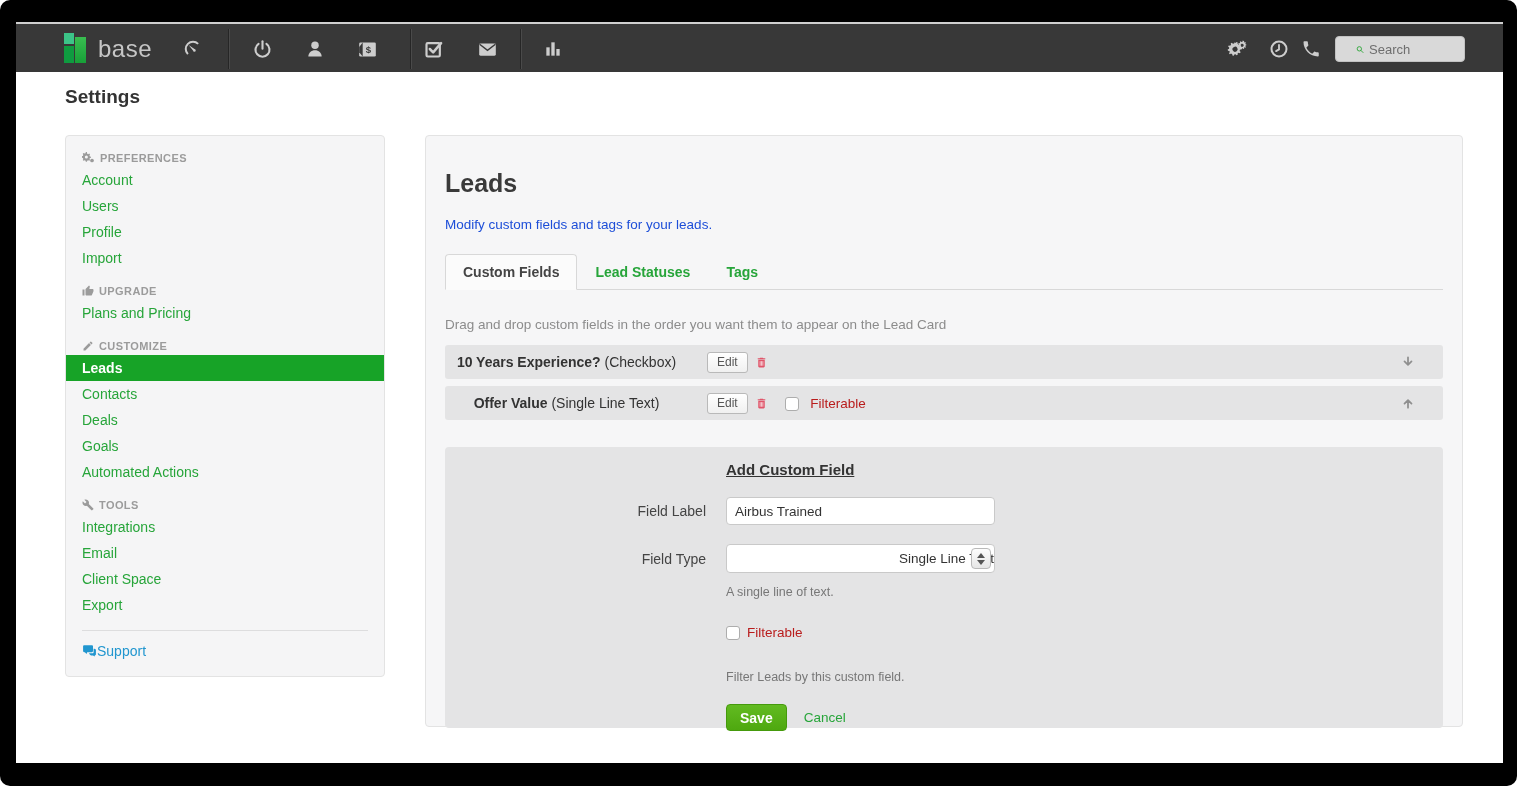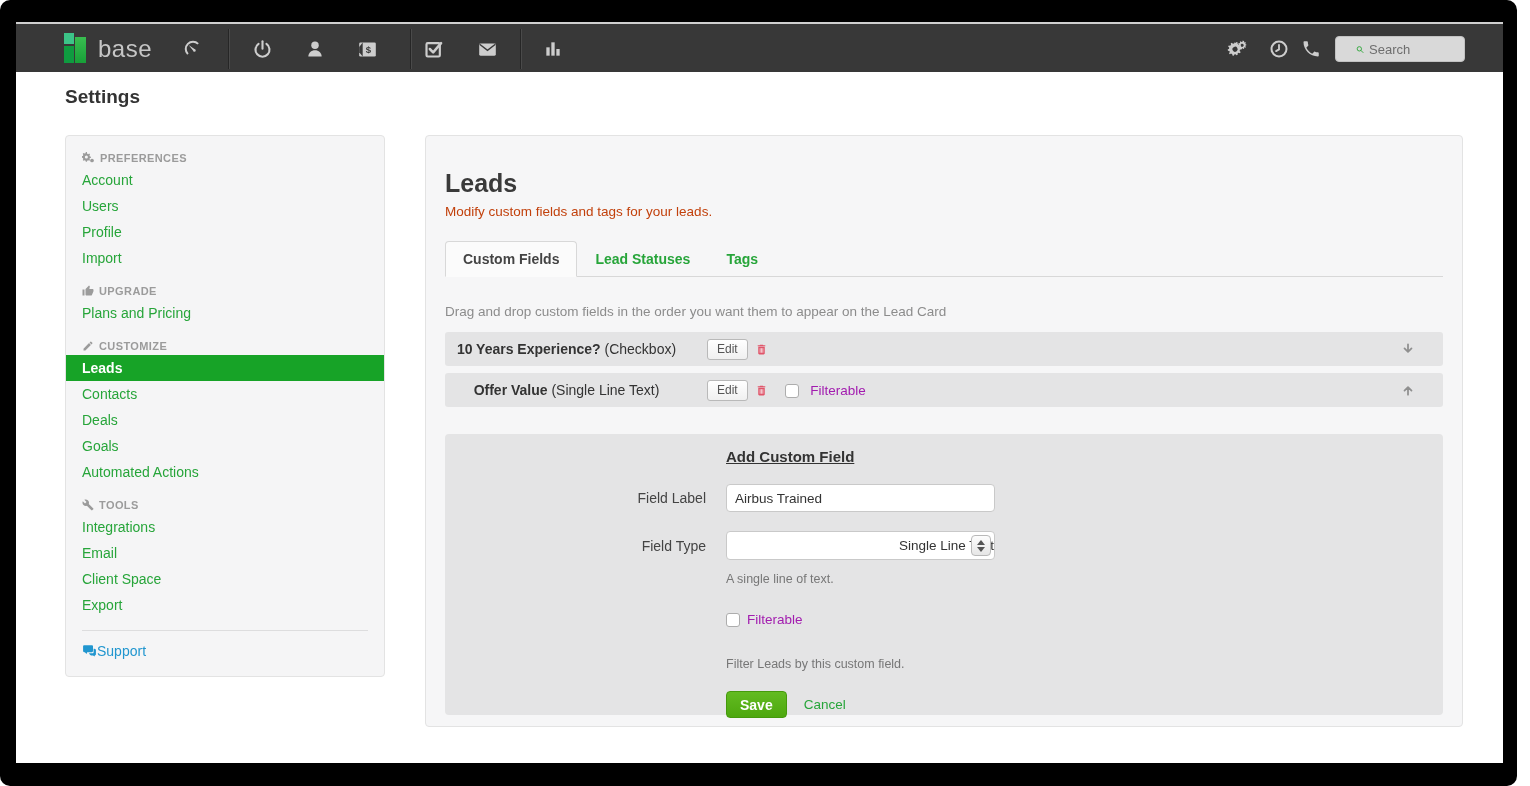--- a/index.html
+++ b/index.html
@@ -32,37 +32,37 @@
   .side-header:first-child { margin-top:4px; }
   .side-header svg { flex:0 0 auto; }
   .side-item { display:block; padding:5px 16px; font-size:14px; color:#27a53a; cursor:pointer; text-decoration:none; }
   .side-item.active { background:#17a327; color:#ffffff; font-weight:bold; }
   .side-divider { height:1px; background:#ddddde; margin:12px 16px 0 16px; }
   .support-row { display:flex; align-items:center; padding:12px 16px 0 16px; font-size:14px; color:#2196cf; cursor:pointer; }
 
   
   .main { position:absolute; left:409px; top:113px; width:1038px; height:592px; background:#f6f6f7; border:1px solid #e3e3e3; border-radius:4px; padding:20px 19px 0 19px; }
   .main h2 { font-size:25px; font-weight:bold; color:#3a3a3a; margin-top:13px; }
-  .subtitle { font-size:13.5px; color:#c2410c; margin-top:6px; }
+  .subtitle { font-size:13.5px; color:#1d4ed8; margin-top:19px; }
 
   .tabs { display:flex; margin-top:22px; border-bottom:1px solid #d8d8d8; }
   .tab { padding:9px 17px; font-size:14px; font-weight:bold; color:#27a53a; cursor:pointer; background:transparent; border:1px solid transparent; border-bottom:none; font-family:"Liberation Sans", sans-serif; }
   .tab.active { background:#fbfbfb; color:#444; border:1px solid #d8d8d8; border-bottom:1px solid #fbfbfb; border-radius:4px 4px 0 0; margin-bottom:-1px; cursor:default; }
 
   .hint { margin-top:27px; font-size:13.5px; color:#8c8c8c; }
 
   .field-row { display:flex; align-items:center; height:34px; background:#e4e4e5; border-radius:3px; margin-top:13px; }
   .field-row + .field-row { margin-top:7px; }
   .fname { width:243px; text-align:center; font-size:14px; color:#333; white-space:nowrap; }
   .fname b { font-weight:bold; }
   .edit-btn { margin-left:19px; height:21px; padding:0 9px; font-size:12px; color:#555; background:linear-gradient(#ffffff,#f0f0f0); border:1px solid #b9b9b9; border-radius:3px; cursor:pointer; font-family:"Liberation Sans", sans-serif; }
   .trash { margin-left:7px; width:14px; height:16px; cursor:pointer; display:flex; align-items:center; }
   .row-check { margin-left:16px; }
   .checkbox { width:14px; height:14px; background:#fff; border:1px solid #adadad; border-radius:3px; display:inline-block; vertical-align:middle; cursor:pointer; }
-  .check-label { font-size:13.5px; color:#a21caf; margin-left:7px; vertical-align:middle; }
+  .check-label { font-size:13.5px; color:#b91c1c; margin-left:7px; vertical-align:middle; }
   .move-arrow { margin-left:auto; margin-right:28px; cursor:pointer; display:flex; align-items:center; }
 
   
   .acf { margin-top:27px; background:#e4e4e5; border-radius:4px; padding:14px 0 20px 0; height:281px; }
   .acf-title { margin-left:281px; font-size:15px; font-weight:bold; color:#333;text-decoration:underline; }
   .acf-row { display:flex; align-items:center; margin-top:19px; }
   .acf-label { width:261px; text-align:right; font-size:14px; color:#444; margin-right:20px; }
   .text-input { width:269px; height:28px; background:#fff; border:1px solid #c9c9c9; border-radius:4px; font-size:13.5px; color:#333; padding:0 8px; font-family:"Liberation Sans", sans-serif; outline:none; }
   .select { position:relative; width:269px; height:29px; background:#fff; border:1px solid #c9c9c9; border-radius:4px; font-size:13.5px; color:#333; display:flex; align-items:center; padding-left:8px; cursor:pointer;justify-content:flex-end; }
   .stepper { position:absolute; right:3px; top:3px; width:20px; height:21px; border:1px solid #b9b9b9; border-radius:4px; background:linear-gradient(#fdfdfd,#e6e6e6); display:flex; flex-direction:column; align-items:center; justify-content:center; gap:2px; }

